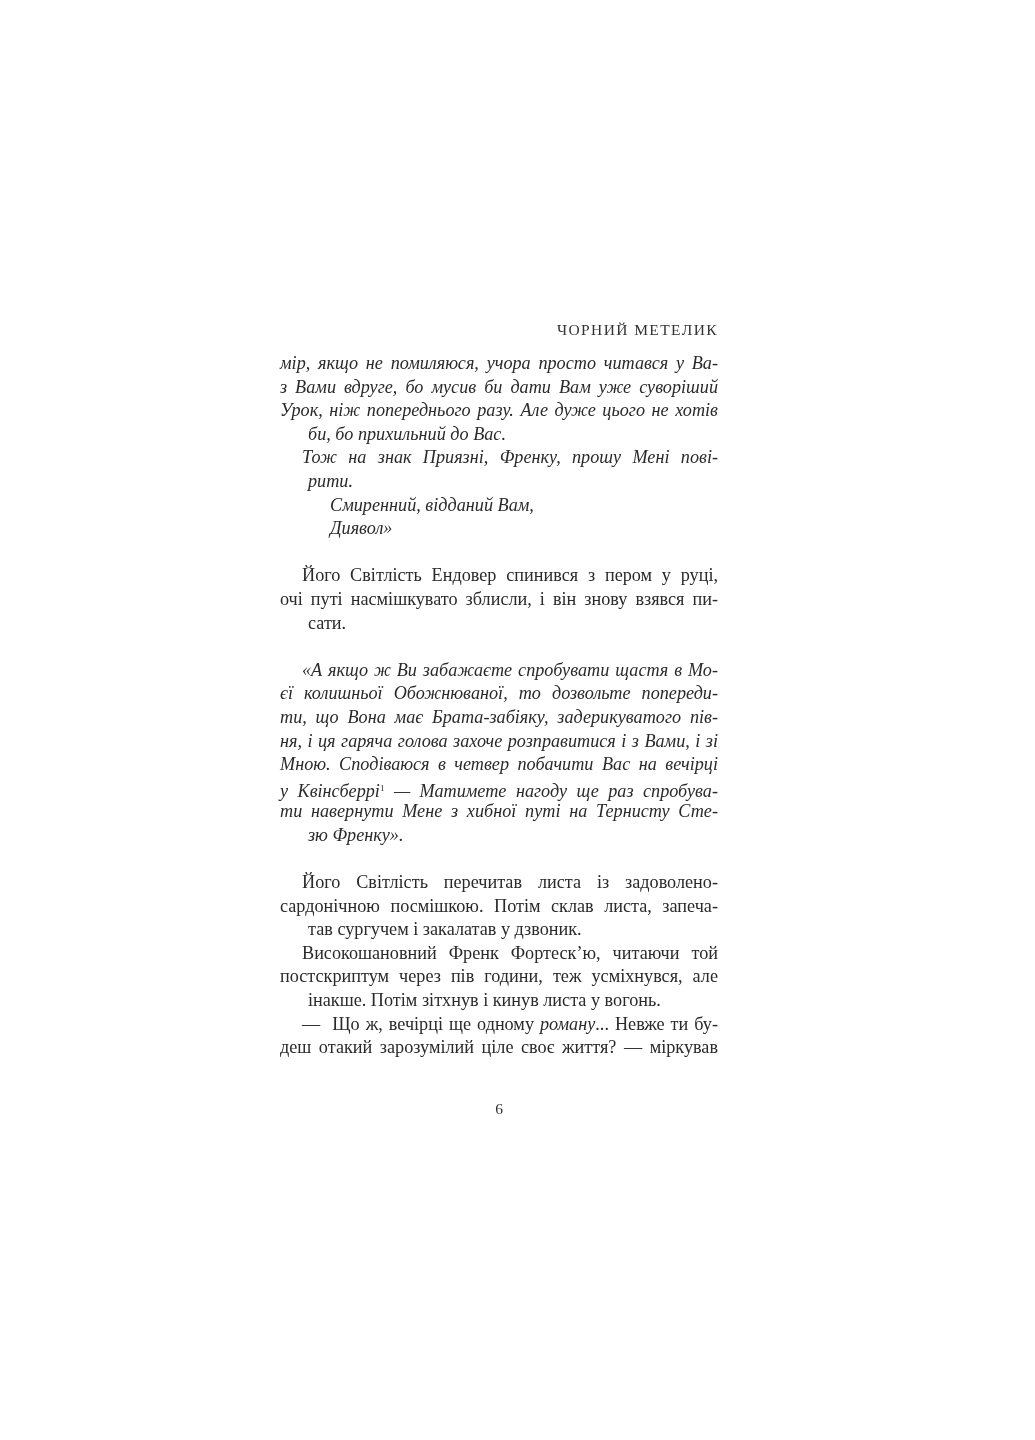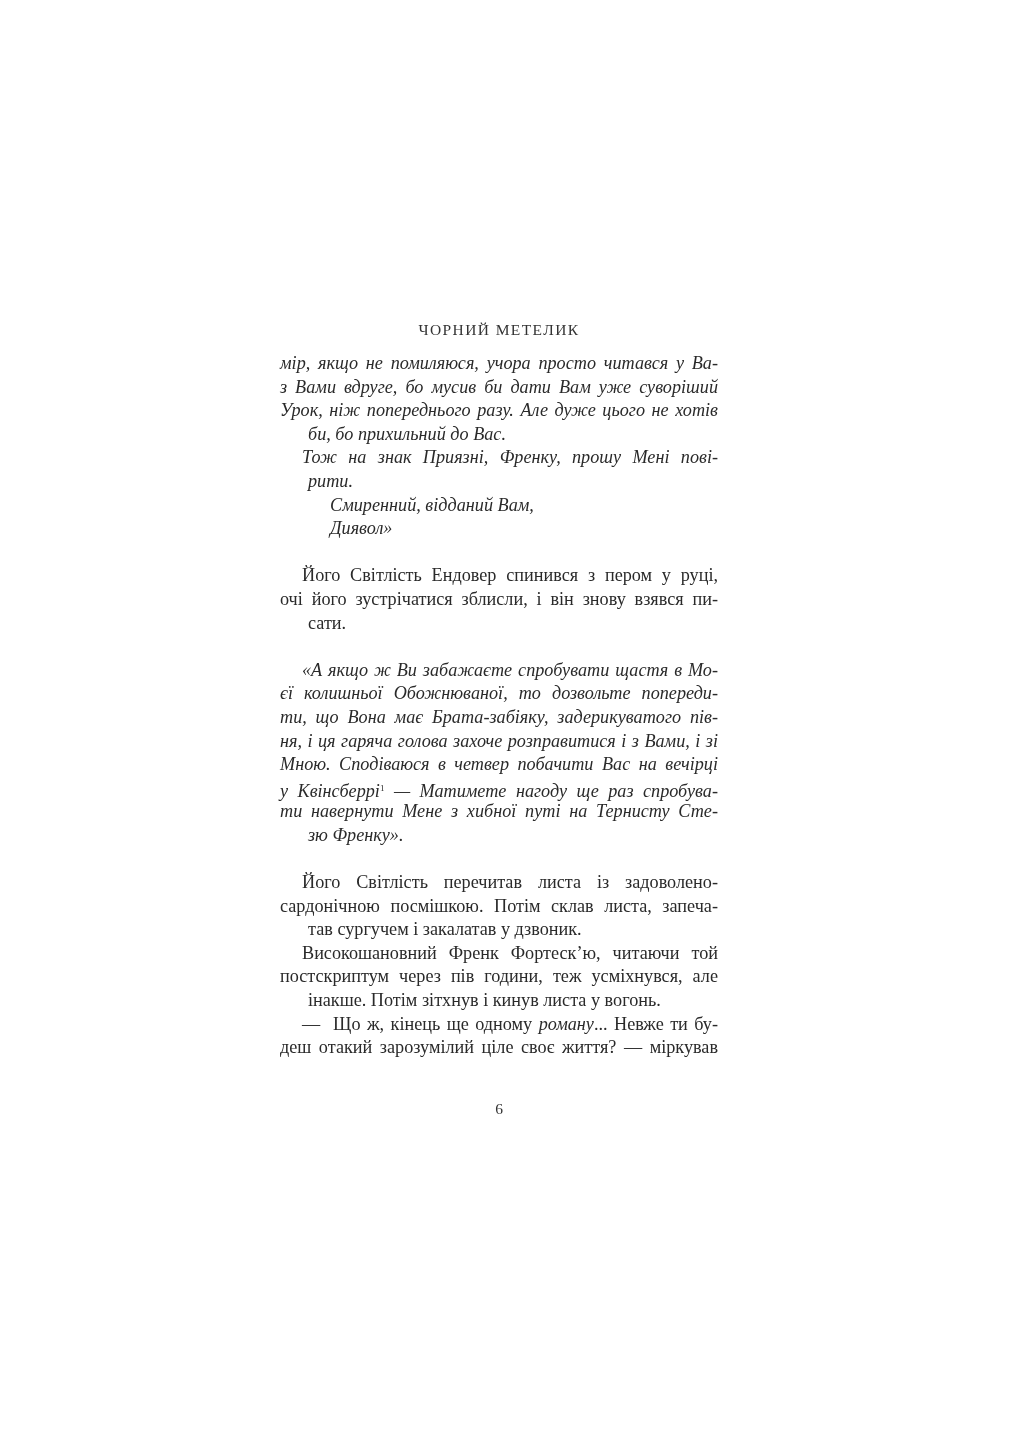--- a/index.html
+++ b/index.html
@@ -15,21 +15,21 @@
     color: #2a2a2a;
     font-family: "Liberation Serif", "DejaVu Serif", serif;
   }
   .page {
     position: absolute;
     left: 280px;
     top: 318px;
     width: 438px;
   }
   .running-head {
-    text-align: center;
+    text-align: right;
     font-size: 15.5px;
     letter-spacing: 1.4px;
     color: #333;
     height: 24px;
     line-height: 24px;
     margin-bottom: 10px;
     padding-left: 0;
   }
   .para {
     font-size: 18.2px;
@@ -94,21 +94,21 @@
 
   <div class="para italic">
     <span class="line last indent">Смиренний, відданий Вам,</span>
     <span class="line last indent">Диявол»</span>
   </div>
 
   <div class="gap"></div>
 
   <div class="para">
     <span class="line indent">Його Світлість Ендовер спинився з пером у руці,</span>
-    <span class="line">очі його зустрічатися зблисли, і він знову взявся пи-</span>
+    <span class="line">очі путі насмішкувато зблисли, і він знову взявся пи-</span>
     <span class="line last">сати.</span>
   </div>
 
   <div class="gap"></div>
 
   <div class="para italic">
     <span class="line indent">«А якщо ж Ви забажаєте спробувати щастя в Мо-</span>
     <span class="line">єї колишньої Обожнюваної, то дозвольте попереди-</span>
     <span class="line">ти, що Вона має Брата-забіяку, задерикуватого пів-</span>
     <span class="line">ня, і ця гаряча голова захоче розправитися і з Вами, і зі</span>
@@ -126,18 +126,18 @@
     <span class="line last">тав сургучем і закалатав у дзвоник.</span>
   </div>
 
   <div class="para">
     <span class="line indent">Високошановний Френк Фортеск’ю, читаючи той</span>
     <span class="line">постскриптум через пів години, теж усміхнувся, але</span>
     <span class="line last">інакше. Потім зітхнув і кинув листа у вогонь.</span>
   </div>
 
   <div class="para">
-    <span class="line indent"><span>—</span>&nbsp;&nbsp;<span>Що ж, кінець ще одному </span><span class="italic">роману</span><span>... Невже ти бу-</span></span>
+    <span class="line indent"><span>—</span>&nbsp;&nbsp;<span>Що ж, вечірці ще одному </span><span class="italic">роману</span><span>... Невже ти бу-</span></span>
     <span class="line">деш отакий зарозумілий ціле своє життя? — міркував</span>
   </div>
 
   <div class="page-number">6</div>
 </div>
 
 </body></html>

